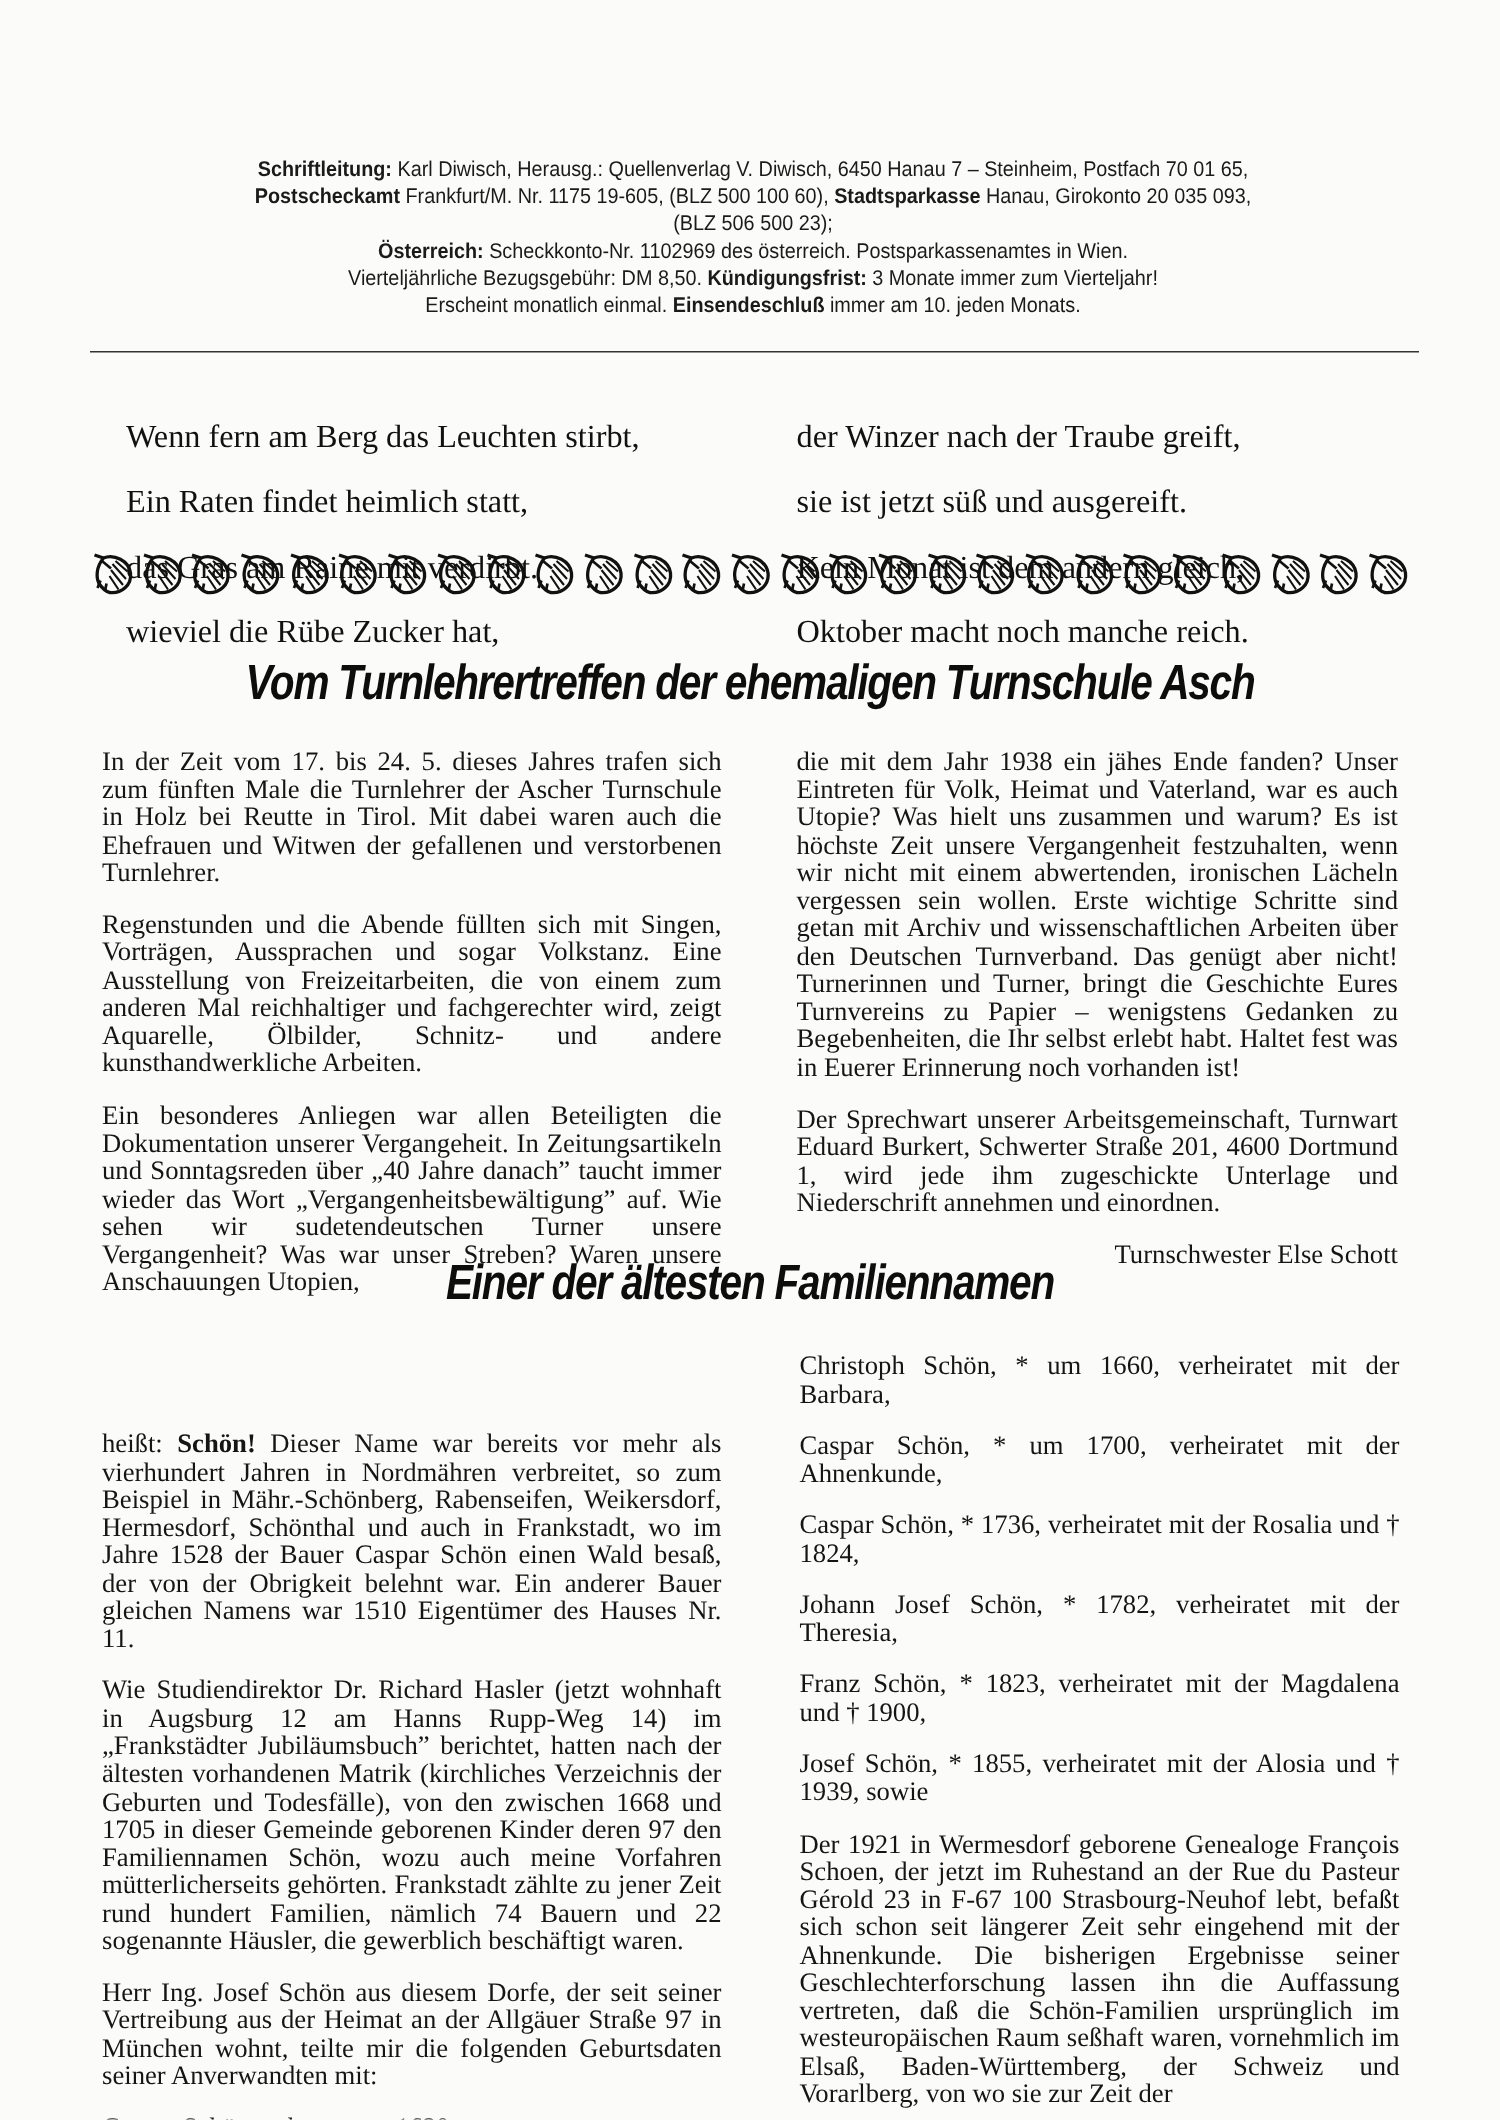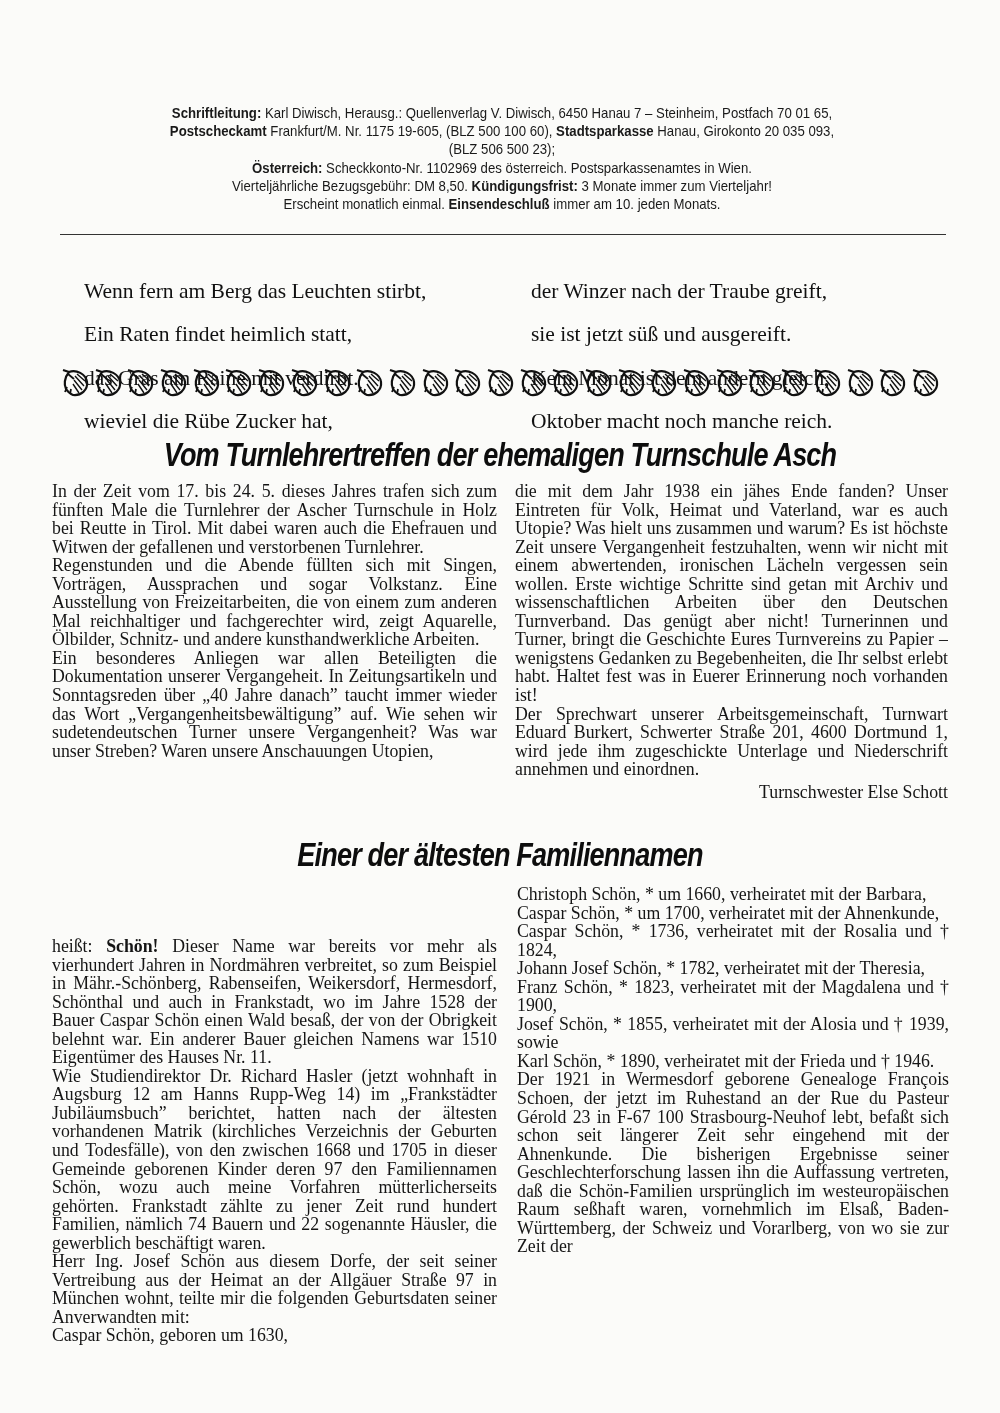--- a/index.html
+++ b/index.html
@@ -40,21 +40,21 @@
     letter-spacing: -1px;
   }
   .headline.h1 { top: 436px; font-size: 33px; transform: scaleX(0.82); }
   .headline.h2 { top: 836px; font-size: 33px; transform: scaleX(0.82); }
   .col {
     position: absolute;
     font-family: "Liberation Serif", "DejaVu Serif", serif;
     font-size: 17.8px; line-height: 18.55px; color: #151515;
     text-align: justify;
   }
-  .col p { margin: 0; text-indent: 0; }
+  .col p { margin: 16px; text-indent: 0; }
   .col1a { left: 52px; top: 482px; width: 445px; }
   .col1b { left: 515px; top: 482px; width: 433px; }
   .col2a { left: 52px; top: 937px; width: 445px; }
   .col2b { left: 517px; top: 885px; width: 432px; }
   .sig { text-align: right; margin-top: 4px !important; }
   .col p.entry { text-align: justify; }
 </style>
 </head>
 <body>
 
@@ -268,15 +268,14 @@
   <p>Herr Ing. Josef Schön aus diesem Dorfe, der seit seiner Vertreibung aus der Heimat an der Allgäuer Straße 97 in München wohnt, teilte mir die folgenden Geburtsdaten seiner Anverwandten mit:</p>
   <p>Caspar Schön, geboren um 1630,</p>
 </div>
 <div class="col col2b">
   <p class="entry">Christoph Schön, * um 1660, verheiratet mit der Barbara,</p>
   <p class="entry">Caspar Schön, * um 1700, verheiratet mit der Ahnenkunde,</p>
   <p class="entry">Caspar Schön, * 1736, verheiratet mit der Rosalia und † 1824,</p>
   <p class="entry">Johann Josef Schön, * 1782, verheiratet mit der Theresia,</p>
   <p class="entry">Franz Schön, * 1823, verheiratet mit der Magdalena und † 1900,</p>
   <p class="entry">Josef Schön, * 1855, verheiratet mit der Alosia und † 1939, sowie</p>
-  <p class="entry">Karl Schön, * 1890, verheiratet mit der Frieda und † 1946.</p>
   <p>Der 1921 in Wermesdorf geborene Genealoge François Schoen, der jetzt im Ruhestand an der Rue du Pasteur Gérold 23 in F-67 100 Strasbourg-Neuhof lebt, befaßt sich schon seit längerer Zeit sehr eingehend mit der Ahnenkunde. Die bisherigen Ergebnisse seiner Geschlechterforschung lassen ihn die Auffassung vertreten, daß die Schön-Familien ursprünglich im westeuropäischen Raum seßhaft waren, vornehmlich im Elsaß, Baden-Württemberg, der Schweiz und Vorarlberg, von wo sie zur Zeit der</p>
 </div>
 
 </body></html>

